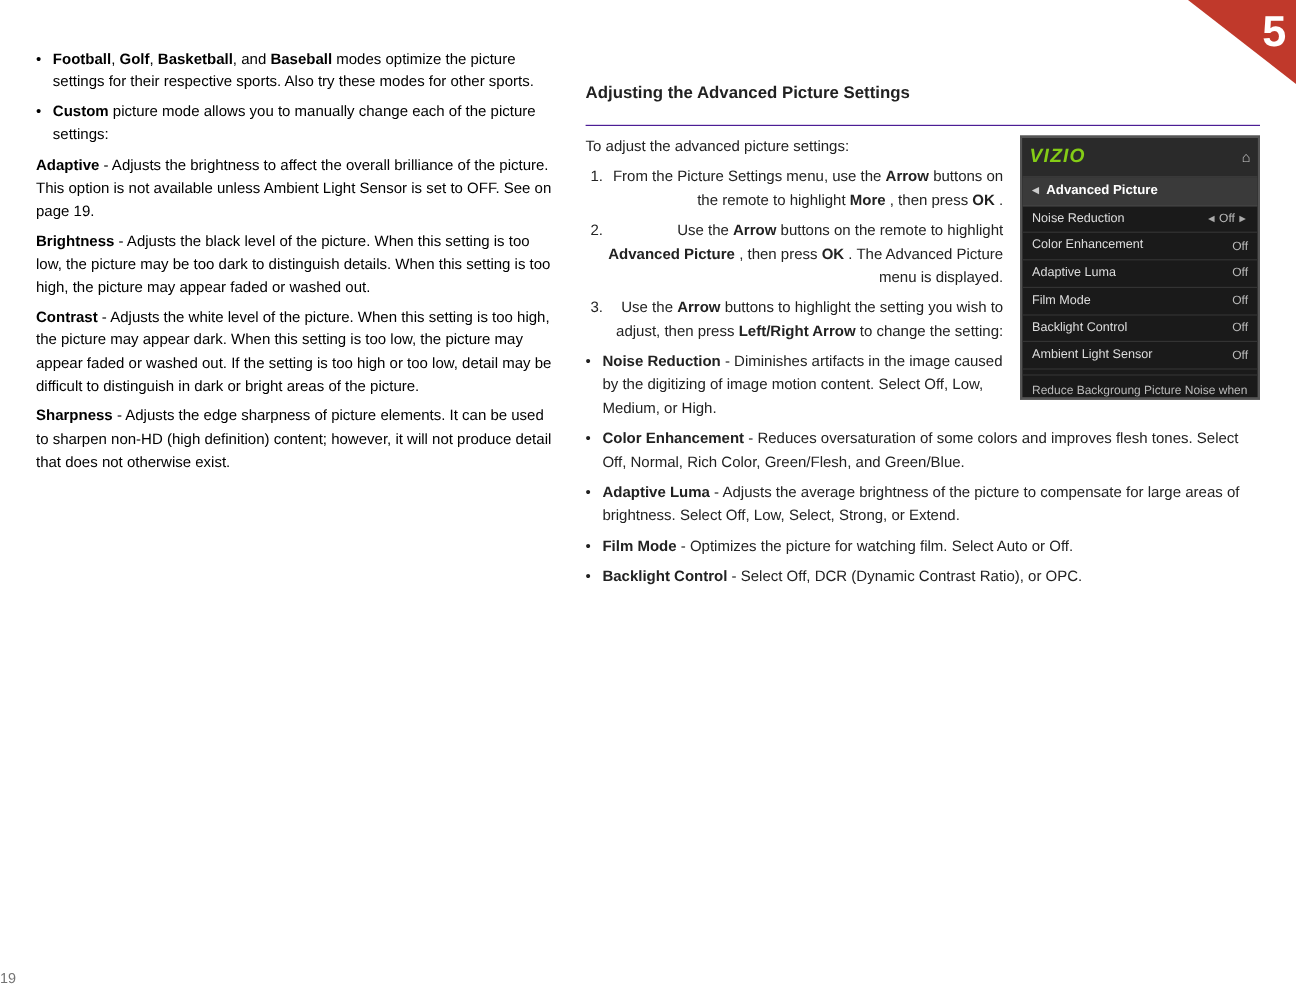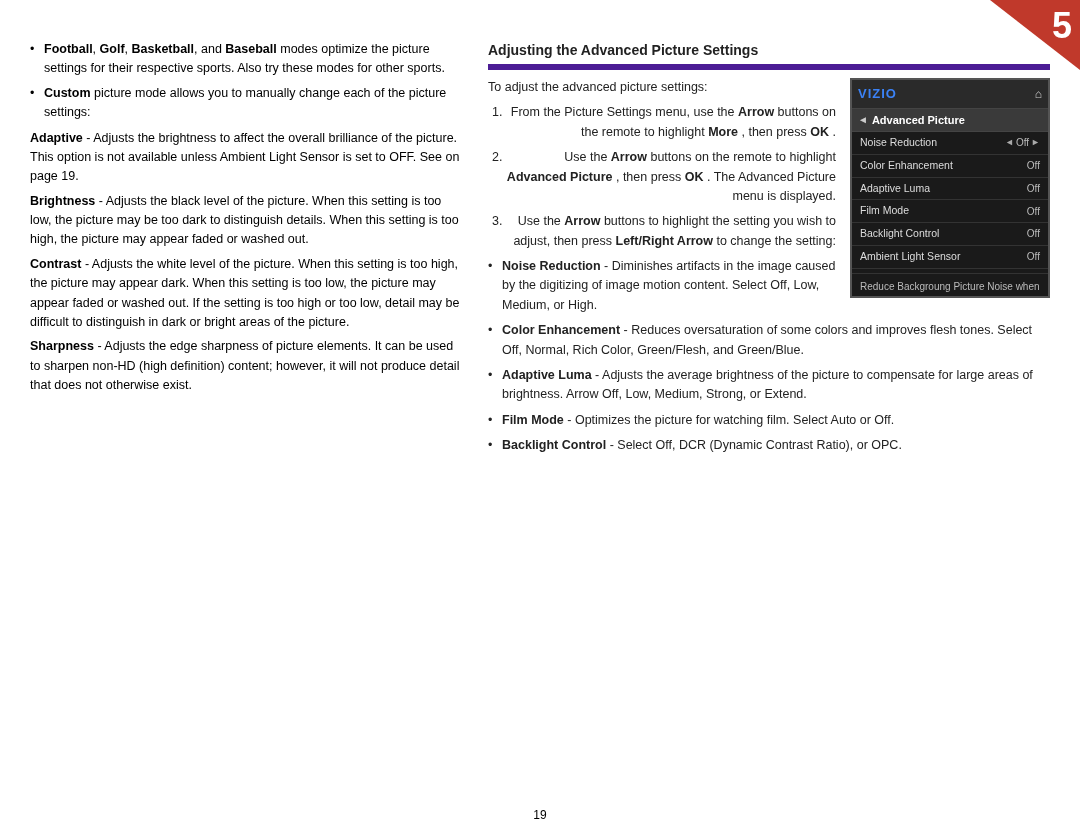--- a/index.html
+++ b/index.html
@@ -91,22 +91,23 @@
       flex: 1;
       font-size: 12.5px;
       line-height: 1.5;
       color: #222;
     }
 
     .section-title {
       font-size: 14px;
       font-weight: bold;
       margin-bottom: 8px;
-      border-bottom: 6px solid #4c1d95;
-      padding-bottom: 3px;
+      border-bottom: 1px solid #4c1d95;
+      padding-bottom: 16px;
+      margin-top: 27px;
     }
 
     .right-col p {
       margin-bottom: 6px;
       line-height: 1.55;
     }
 
     .right-col ol {
       padding-left: 18px;
       margin-bottom: 6px;
@@ -151,24 +152,25 @@
     .tv-header {
       background: #2a2a2a;
       padding: 4px 6px;
       display: flex;
       justify-content: space-between;
       align-items: center;
       border-bottom: 1px solid #444;
     }
 
     .tv-logo {
-      color: #3b82f6;
+      color: #84cc16;
       font-weight: bold;
-      font-size: 13px;
+      font-size: 16px;
       letter-spacing: 1px;
+      font-style: italic;
     }
 
     .tv-home-icon {
       color: #ccc;
       font-size: 12px;
     }
 
     .tv-subtitle-bar {
       background: #3a3a3a;
       padding: 3px 6px;
@@ -211,23 +213,23 @@
       border-top: 1px solid #333;
       margin-top: 4px;
     }
 
     
     .page-footer {
       position: absolute;
       bottom: 12px;
       left: 0;
       right: 0;
-      text-align: center;
+      text-align: left;
       font-size: 12px;
-      color: #000000;
+      color: #737373;
     }
   </style>
 </head>
 <body>
 
 <div class="page-corner">
   <div class="page-corner-bg"></div>
   <div class="page-number">5</div>
 </div>
 
@@ -353,21 +355,21 @@
       <li>
         <span class="bold">Noise Reduction</span>
         <span> - Diminishes artifacts in the image caused by the digitizing of image motion content. Select Off, Low, Medium, or High.</span>
       </li>
       <li>
         <span class="bold">Color Enhancement</span>
         <span> - Reduces oversaturation of some colors and improves flesh tones. Select Off, Normal, Rich Color, Green/Flesh, and Green/Blue.</span>
       </li>
       <li>
         <span class="bold">Adaptive Luma</span>
-        <span> - Adjusts the average brightness of the picture to compensate for large areas of brightness. Arrow Off, Low, Medium, Strong, or Extend.</span>
+        <span> - Adjusts the average brightness of the picture to compensate for large areas of brightness. Select Off, Low, Select, Strong, or Extend.</span>
       </li>
       <li>
         <span class="bold">Film Mode</span>
         <span> - Optimizes the picture for watching film. Select Auto or Off.</span>
       </li>
       <li>
         <span class="bold">Backlight Control</span>
         <span> - Select Off, DCR (Dynamic Contrast Ratio), or OPC.</span>
       </li>
     </ul>

